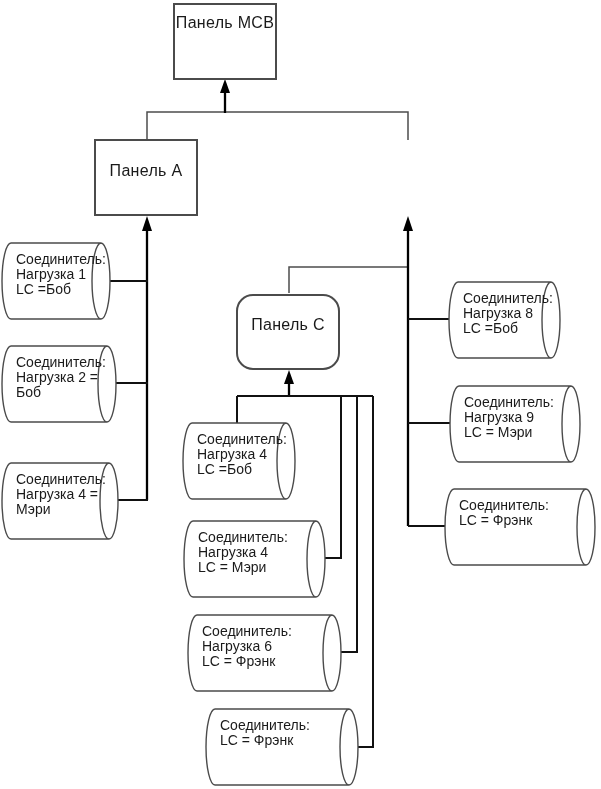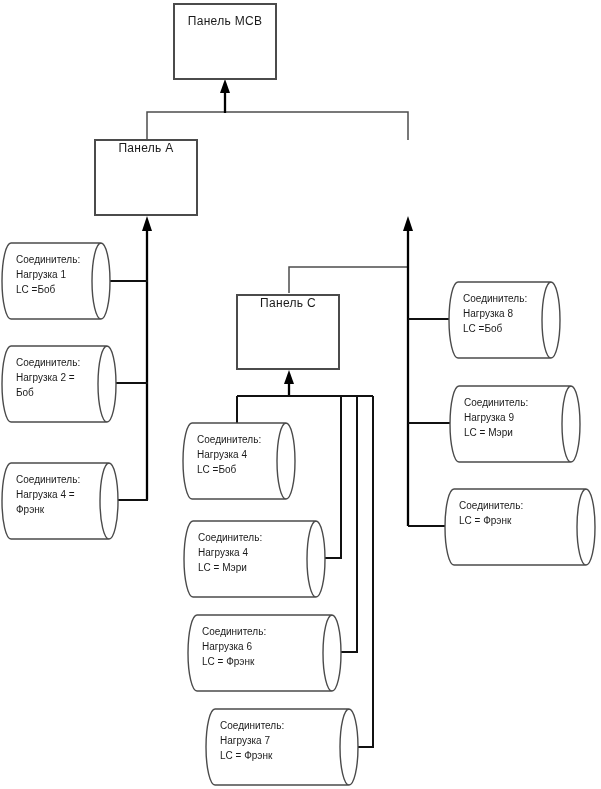--- a/index.html
+++ b/index.html
@@ -17,33 +17,33 @@
   .trunk-line{stroke:#000000;stroke-width:2.3;fill:none;}
   .head{fill:#000000;stroke:none;}
 
   .box{
     position:absolute;
     box-sizing:border-box;
     background:#ffffff;
     border:2px solid #4b4b4b;
     display:flex;
     justify-content:center;
-    font-size:12px;
+    font-size:16px;
     letter-spacing:.3px;
     white-space:nowrap;
   }
   .box.top-label{align-items:flex-start;padding-top:9px;}
-  .box.mid-label{align-items:flex-start;padding-bottom:16px;}
+  .box.mid-label{align-items:flex-end;padding-bottom:34px;}
 
   .cyl{position:absolute;}
   .cyl svg{position:absolute;left:0;top:0;width:100%;height:100%;overflow:visible;}
   .cyl path{fill:#ffffff;stroke:#4b4b4b;stroke-width:1.4;}
   .cyl-label{
     position:absolute;left:14px;top:10px;right:4px;
-    font-size:10px;line-height:15px;
+    font-size:14px;line-height:15px;
     white-space:nowrap;
   }
 </style>
 </head>
 <body>
 
 <div class="canvas">
 
   <svg class="wires" viewBox="0 0 601 789">
 
@@ -73,21 +73,21 @@
     <path class="tree-line" d="M357 396 V652 H336"></path>
     <path class="tree-line" d="M373 396 V747 H353"></path>
   </svg>
 
   <div class="box top-label" style="left:173px;top:3px;width:104px;height:77px;">
     <span>Панель MCB</span>
   </div>
   <div class="box mid-label" style="left:94px;top:139px;width:104px;height:77px;">
     <span>Панель A</span>
   </div>
-  <div class="box mid-label" style="left:236px;top:294px;width:104px;height:76px;">
+  <div class="box mid-label" style="left:236px;top:294px;width:104px;height:76px;border-radius:17px;">
     <span>Панель C</span>
   </div>
 
   <div class="cyl" style="left:2px;top:242px;width:108px;height:78px;">
     <svg viewBox="0 0 108 78">
         <path d="M 9 1 A 9 38 0 0 0 9 77 L 99 77 A 9 38 0 0 0 99 1 L 9 1 M 99 1 A 9 38 0 0 0 99 77"></path>
       </svg>
     <div class="cyl-label">
       <div>Соединитель:</div>
       <div>Нагрузка 1</div>
@@ -104,21 +104,21 @@
       <div>Боб</div>
     </div>
   </div>
   <div class="cyl" style="left:2px;top:462px;width:116px;height:78px;">
     <svg viewBox="0 0 116 78">
         <path d="M 9 1 A 9 38 0 0 0 9 77 L 107 77 A 9 38 0 0 0 107 1 L 9 1 M 107 1 A 9 38 0 0 0 107 77"></path>
       </svg>
     <div class="cyl-label">
       <div>Соединитель:</div>
       <div>Нагрузка 4 =</div>
-      <div>Фрэнк</div>
+      <div>Мэри</div>
     </div>
   </div>
 
   <div class="cyl" style="left:183px;top:422px;width:112px;height:78px;">
     <svg viewBox="0 0 112 78">
         <path d="M 9 1 A 9 38 0 0 0 9 77 L 103 77 A 9 38 0 0 0 103 1 L 9 1 M 103 1 A 9 38 0 0 0 103 77"></path>
       </svg>
     <div class="cyl-label">
       <div>Соединитель:</div>
       <div>Нагрузка 4</div>
@@ -144,21 +144,20 @@
       <div>Нагрузка 6</div>
       <div>LC = Фрэнк</div>
     </div>
   </div>
   <div class="cyl" style="left:206px;top:708px;width:152px;height:78px;">
     <svg viewBox="0 0 152 78">
         <path d="M 9 1 A 9 38 0 0 0 9 77 L 143 77 A 9 38 0 0 0 143 1 L 9 1 M 143 1 A 9 38 0 0 0 143 77"></path>
       </svg>
     <div class="cyl-label">
       <div>Соединитель:</div>
-      <div>Нагрузка 7</div>
       <div>LC = Фрэнк</div>
     </div>
   </div>
 
   <div class="cyl" style="left:449px;top:281px;width:111px;height:78px;">
     <svg viewBox="0 0 111 78">
         <path d="M 9 1 A 9 38 0 0 0 9 77 L 102 77 A 9 38 0 0 0 102 1 L 9 1 M 102 1 A 9 38 0 0 0 102 77"></path>
       </svg>
     <div class="cyl-label">
       <div>Соединитель:</div>

